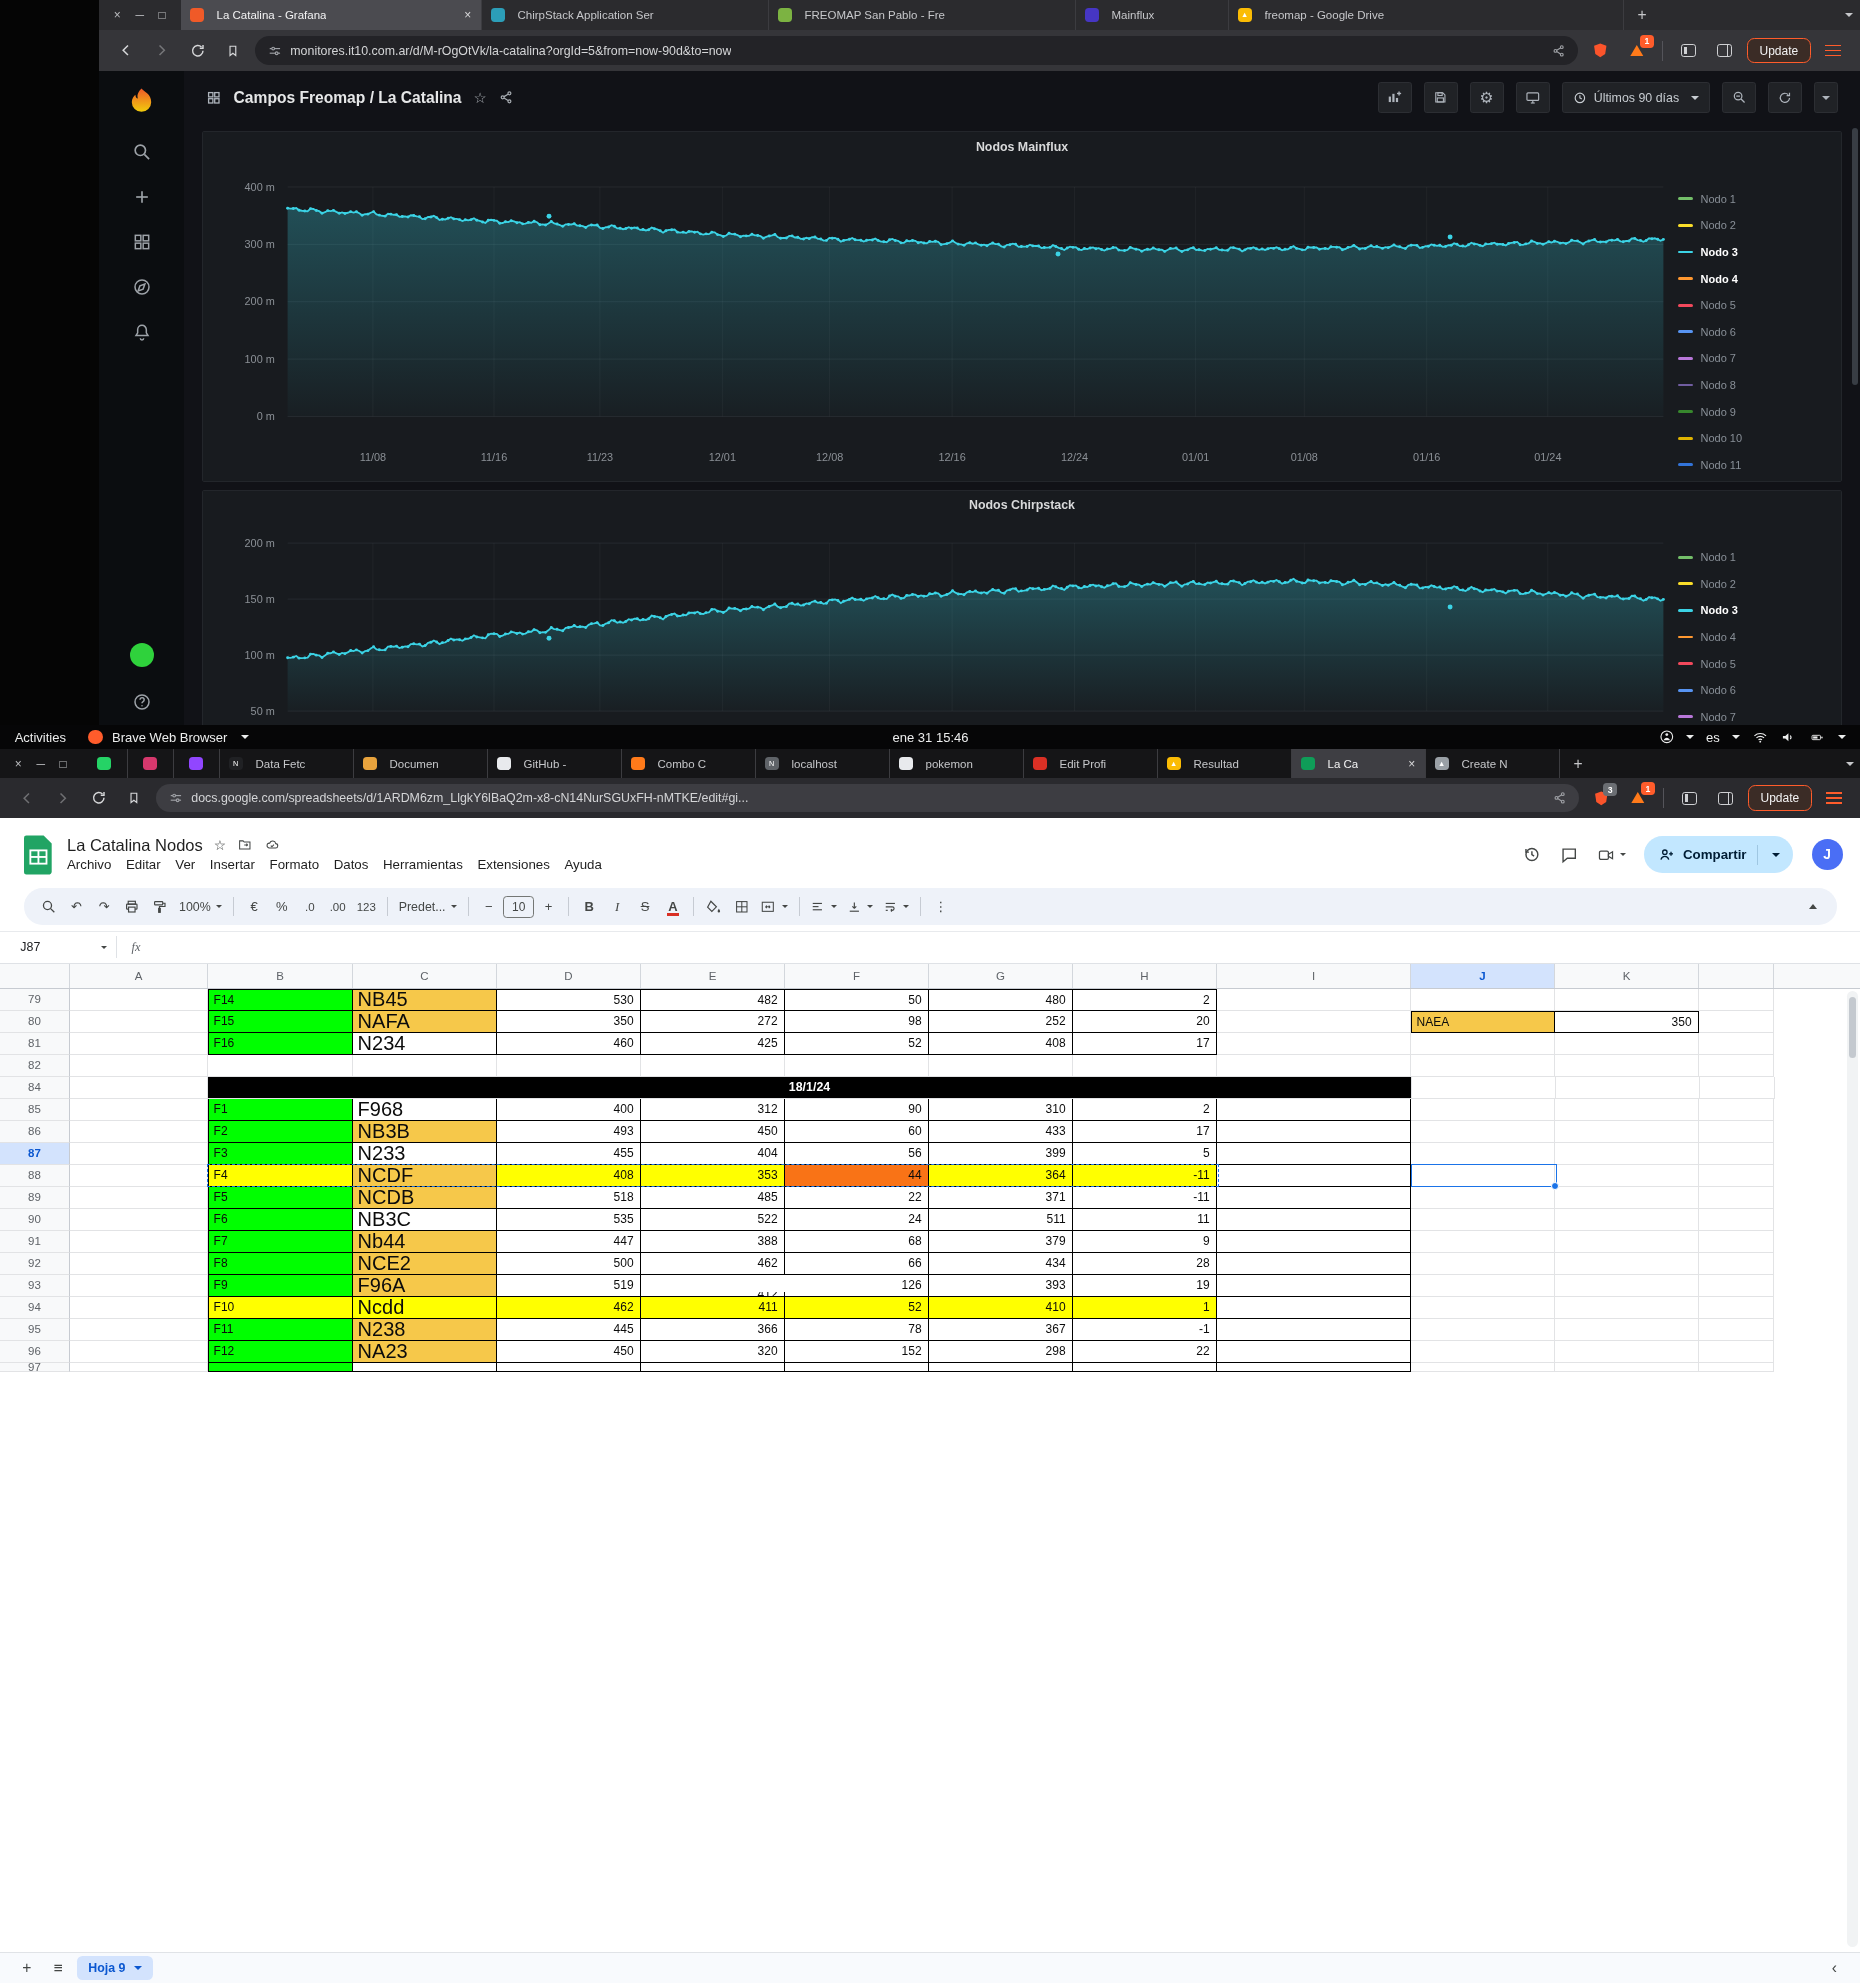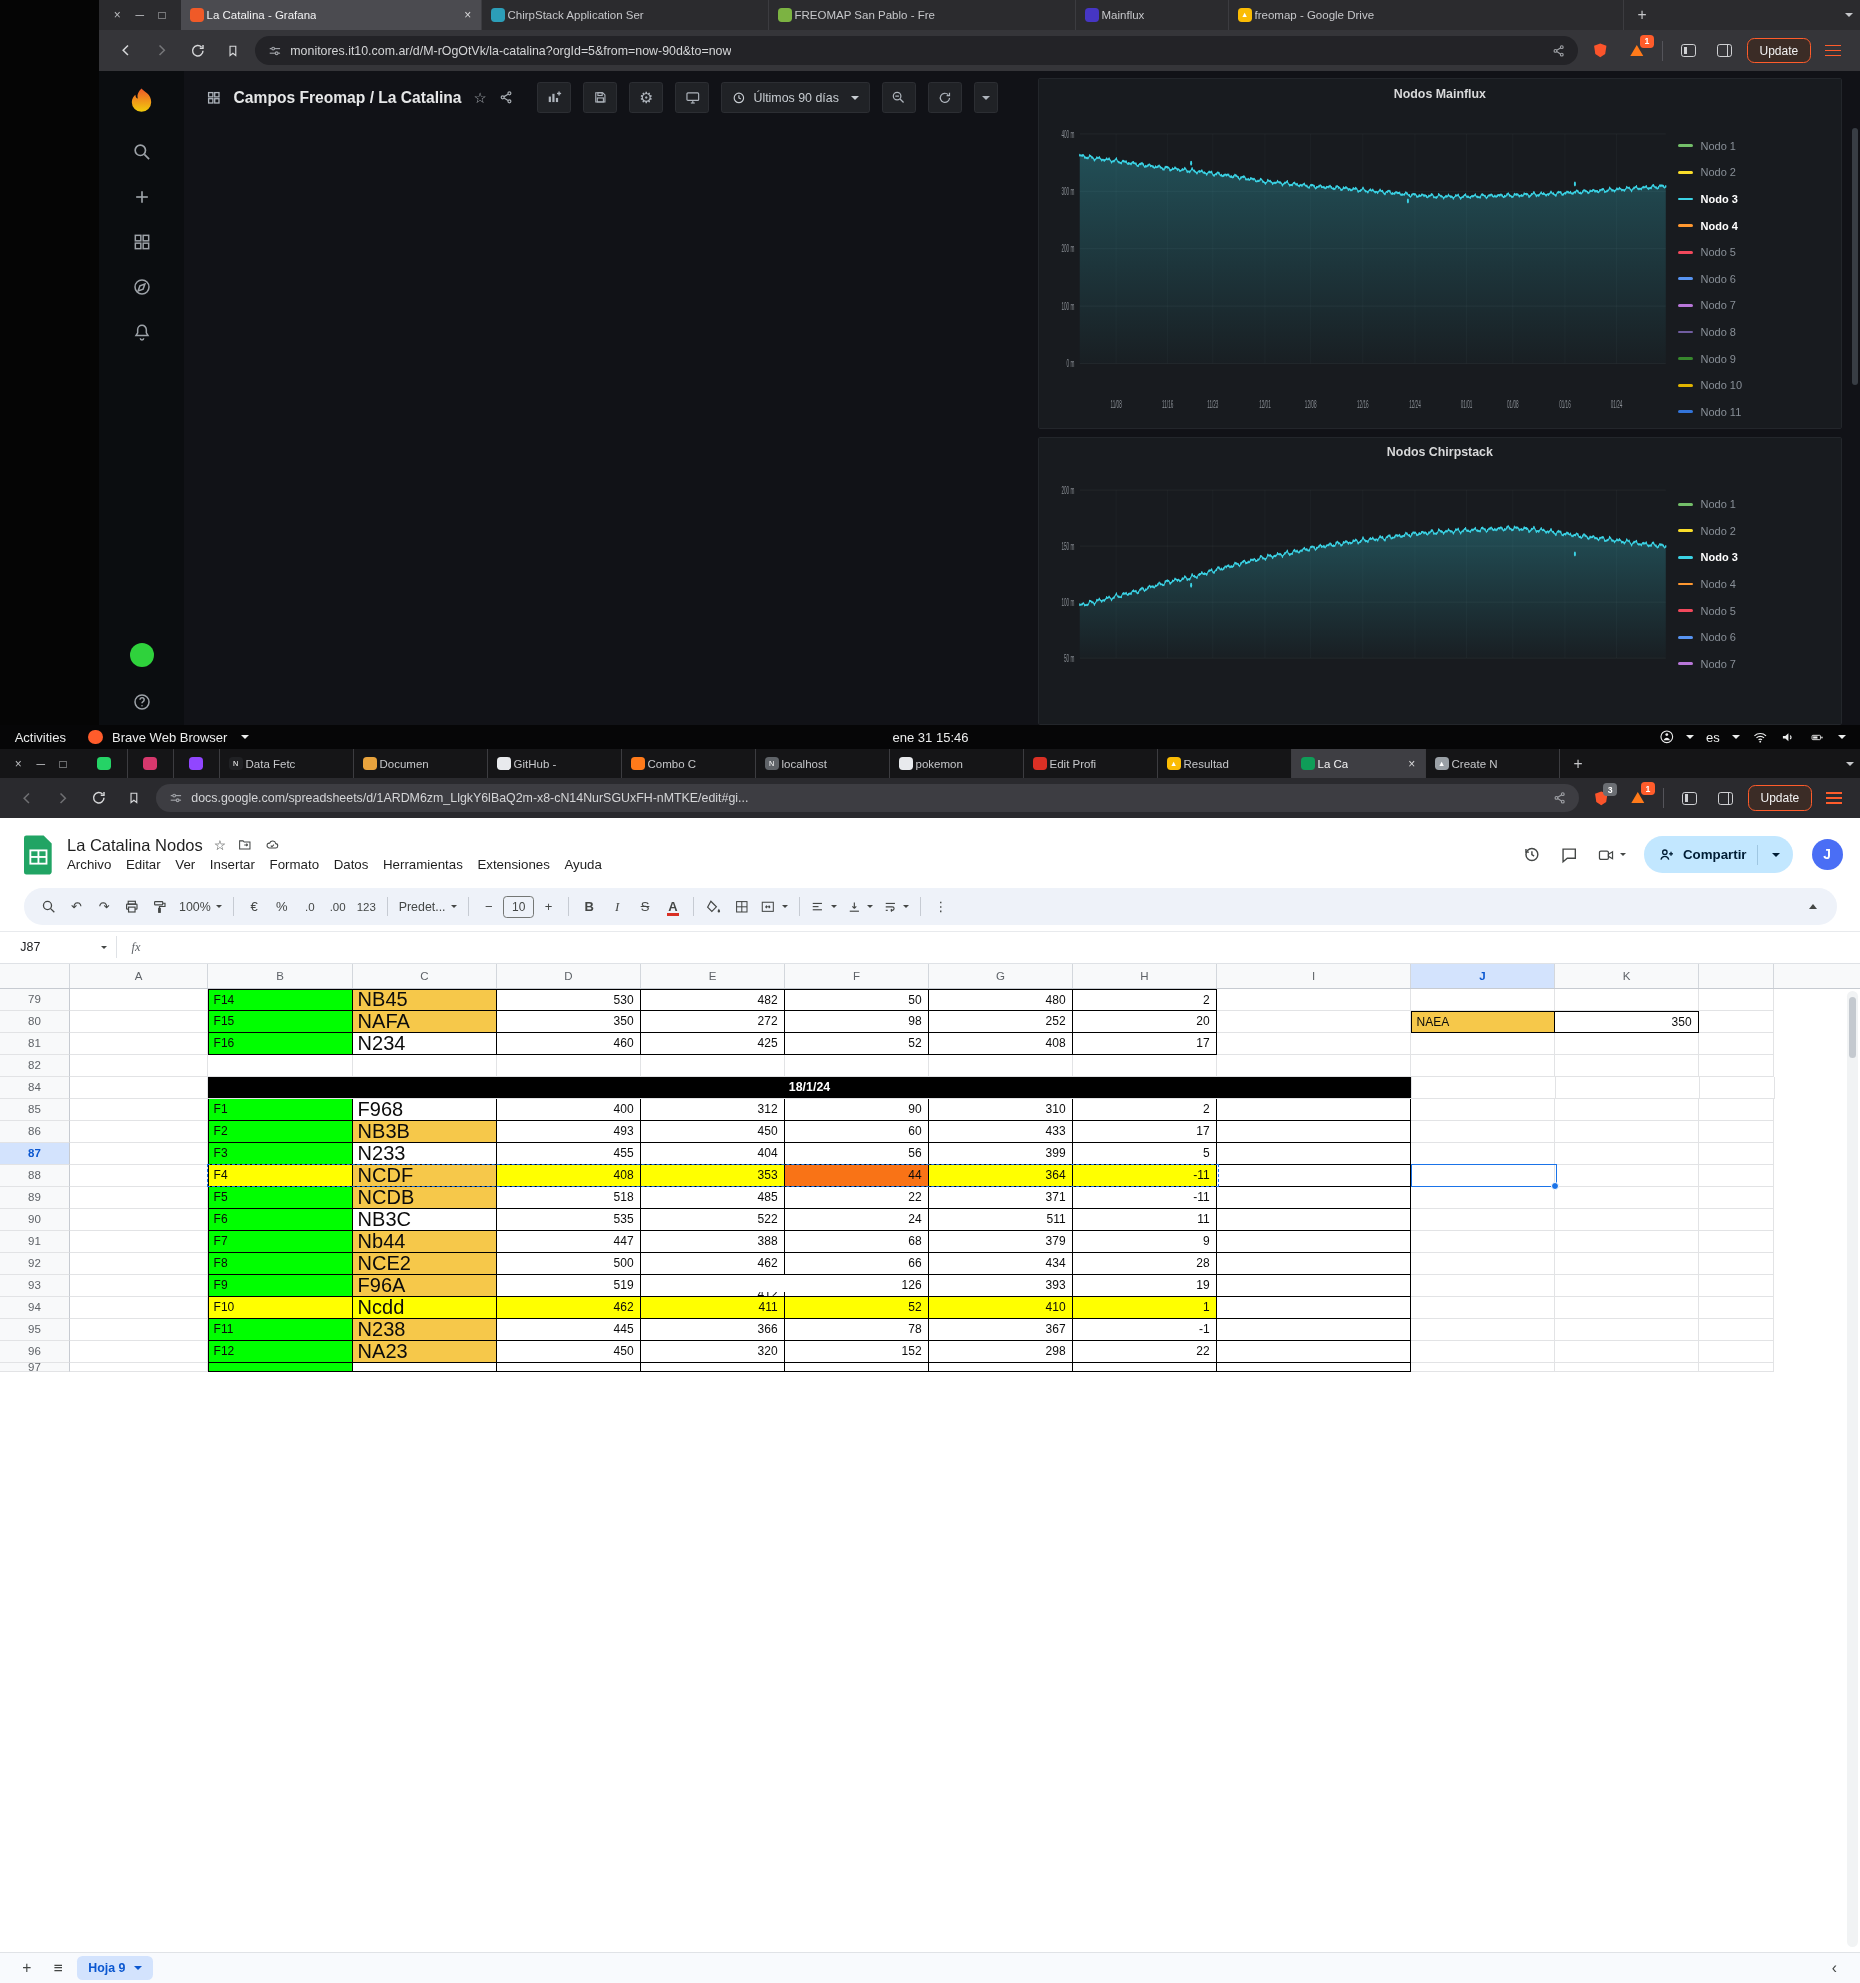--- a/index.html
+++ b/index.html
@@ -14,21 +14,21 @@
 
 .win{position:absolute;overflow:hidden;display:flex;flex-direction:column}
 .win.top{left:99px;top:0;width:1761px;height:725px;background:#111217}
 .win.bottom{left:0;top:749px;width:1861px;height:1234px;background:#fff}
 
 .tabstrip{height:30px;background:#2b2b2e;display:flex;align-items:center;padding-left:14.7px;flex:none}
 .win.bottom .tabstrip{background:#151517;height:29px}
 .winctl{display:flex;gap:14.7px;align-items:center;color:#bcbdc0;font-size:12px;margin-right:14.7px}
 .winctl span{cursor:default}
 .tabs{display:flex;height:100%;min-width:0}
-.tab{display:flex;align-items:center;gap:3px;height:100%;padding:0 9.2px;color:#c6c7ca;font-size:11.5px;border-right:0.9px solid #3c3c40;min-width:0;flex:none}
+.tab{display:flex;align-items:center;gap:13px;height:100%;padding:0 9.2px;color:#c6c7ca;font-size:11.5px;border-right:0.9px solid #3c3c40;min-width:0;flex:none}
 .tab .tt{white-space:nowrap;overflow:hidden;min-width:0}
 .tab.active{background:#4b4b50;color:#f2f2f3}
 .win.bottom .tab.active{background:#3e3e43}
 .tab .fav{width:13.8px;height:13.8px;border-radius:3.7px;flex:none;display:flex;align-items:center;justify-content:center;font-size:7.3px;color:#fff}
 .tab .tclose{margin-left:auto;font-size:12px;color:#d8d8da;padding-left:3.7px}
 .win.top .tab:nth-child(1){width:301px}
 .win.top .tab:nth-child(2){width:287px}
 .win.top .tab:nth-child(3){width:307px}
 .win.top .tab:nth-child(4){width:153px}
 .win.top .tab:nth-child(5){width:395px}
@@ -50,21 +50,21 @@
 .updatebtn{border:1.4px solid #ff5c2b;background:#3b2c26;color:#f3f3f4;border-radius:7.3px;padding:4.6px 12px;font-size:12px;flex:none}
 .hamb{display:inline-block;width:15.6px;height:1.8px;background:#ff5c2b;box-shadow:0 -5px 0 #ff5c2b,0 5px 0 #ff5c2b}
 .sqicon{display:inline-block;width:15.6px;height:13px;border:1.6px solid #cfd0d3;border-radius:2.8px;position:relative}
 .sqicon.split::before{content:"";position:absolute;top:0;bottom:0;right:2.8px;width:1.6px;background:#cfd0d3}
 .sqicon.book::before{content:"";position:absolute;top:1.8px;bottom:1.8px;left:1.8px;width:3.7px;background:#cfd0d3}
 
 .grafana{flex:1;display:flex;background:#111217;position:relative;min-height:0}
 .g-side{width:85px;background:#0b0d10;display:flex;flex-direction:column;align-items:center;padding:14.7px 0 13px;gap:25px;flex:none}
 .g-side .gs{color:#9da2a8;display:flex}
 .g-green{width:24px;height:24px;border-radius:50%;background:#2fd23c;margin-top:auto}
-.g-main{flex:1;display:flex;flex-direction:row;min-width:0}
+.g-main{flex:1;display:flex;flex-direction:column;min-width:0}
 .g-head{height:53px;display:flex;align-items:center;padding:0 22px;gap:12px;color:#c7ccd1;flex:none}
 .g-title{font-size:15.6px;font-weight:700;color:#e6e7e8;white-space:nowrap}
 .g-star{font-size:14.7px;color:#a8adb3}
 .g-iconbtn{height:31px;min-width:34px;background:#202226;border:0.9px solid #2c2e33;border-radius:2.8px;display:inline-flex;align-items:center;justify-content:center;color:#aeb4bc;padding:0 6.4px;gap:5.5px;flex:none}
 .g-iconbtn.gear{font-size:15.6px}
 .g-timepill{height:31px;background:#202226;border:0.9px solid #2c2e33;border-radius:2.8px;display:inline-flex;align-items:center;gap:7.3px;padding:0 10px;font-size:12.4px;color:#c7ccd1;flex:none}
 .g-content{flex:1;padding:7.3px 18.4px 0;display:flex;flex-direction:column;gap:7.3px;overflow:hidden}
 .panel{background:#181b1f;border:0.9px solid #23262b;border-radius:1.8px;padding:7.3px 9.2px 1.8px;display:flex;flex-direction:column}
 .panel1{height:351px;flex:none}
 .panel2{flex:1}

